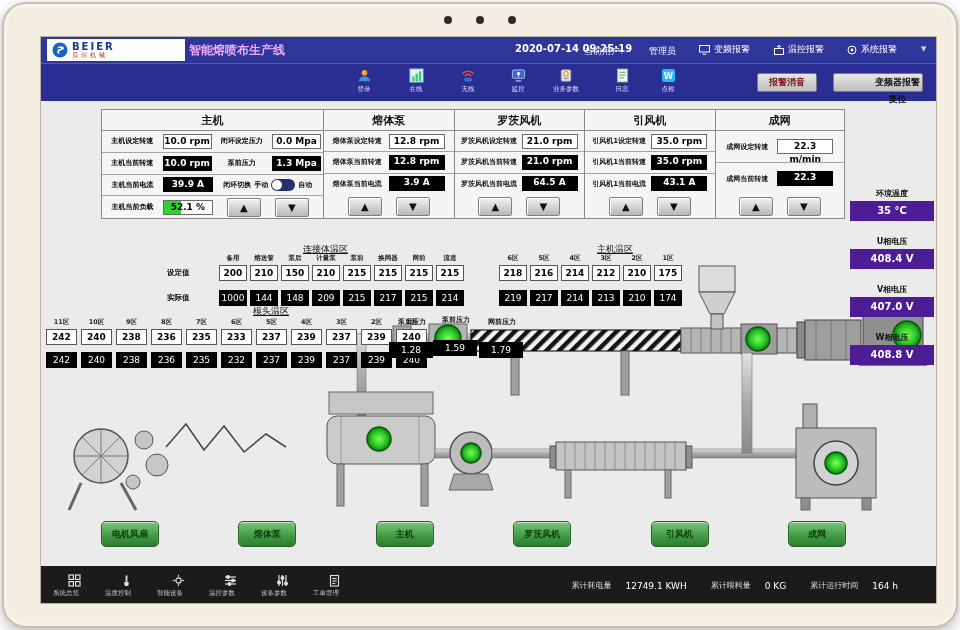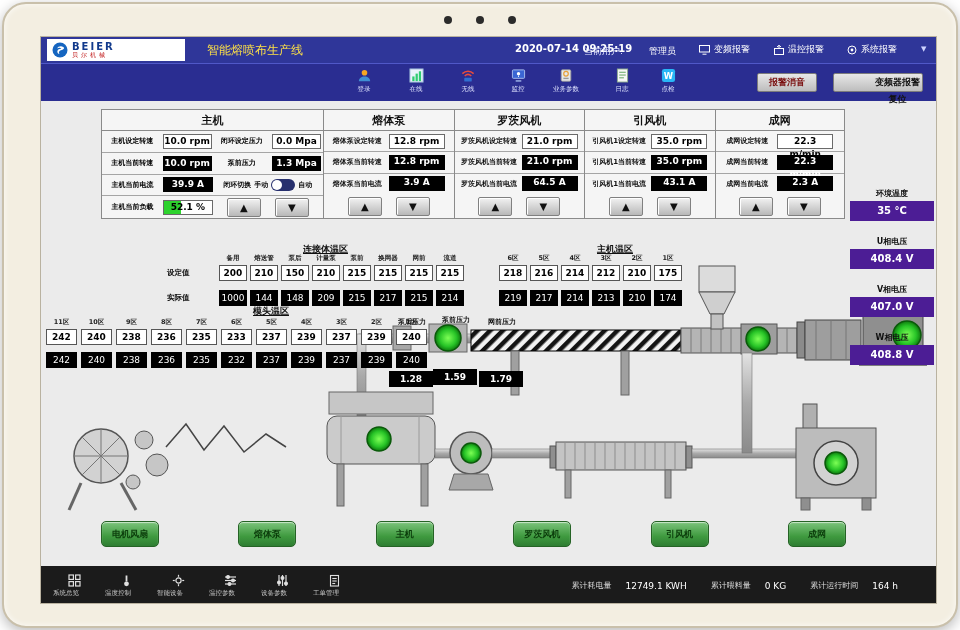--- a/index.html
+++ b/index.html
@@ -12,21 +12,21 @@
 
   .screen { position:absolute; left:36px; top:32px; width:897px; height:568px; background:#ebebeb;
             border:1px solid #b9b2a0; overflow:hidden; }
 
   
   .titlebar { position:absolute; left:0; top:0; width:897px; height:26px; background:#2f3699; }
   .logo { position:absolute; left:6px; top:2px; width:138px; height:22px; background:#ffffff; display:flex; align-items:center; gap:4px; padding:0 5px; }
   .logo-texts { display:flex; flex-direction:column; line-height:1; }
   .logo-brand { font-size:10px; font-weight:bold; color:#123a8c; letter-spacing:2px; }
   .logo-sub { font-size:6px; color:#c01818; letter-spacing:3px; }
-  .tb-title { position:absolute; left:166px; top:5px; font-size:12px; font-weight:normal; color:#fde047; }
+  .tb-title { position:absolute; left:148px; top:5px; font-size:12px; font-weight:bold; color:#f0abfc; }
   .tb-time  { position:absolute; left:474px; top:6px; font-size:10px; font-weight:bold; color:#ffffff; }
   .tb-user-label { position:absolute; left:543px; top:8px; font-size:9px; color:#e8eaff; }
   .tb-user-name  { position:absolute; left:608px; top:8px; font-size:9px; color:#ffffff; }
   .tb-alarm { position:absolute; top:6px; display:flex; align-items:center; gap:4px; font-size:9px; color:#ffffff; cursor:pointer; }
   .tb-caret { position:absolute; left:880px; top:8px; font-size:7px; color:#cdd2ff; }
 
   
   .toolbar { position:absolute; left:0; top:26px; width:897px; height:38px; background:#2a2d91; border-top:1px solid #5058c8; }
   .titem { position:absolute; top:3px; width:50px; text-align:center; cursor:pointer; }
   .titem .ticon { height:17px; display:flex; justify-content:center; align-items:center; }
@@ -66,35 +66,35 @@
   .load-fill { position:absolute; left:0; top:0; bottom:0; background:#2ed32e; }
   .load-text { position:absolute; inset:0; text-align:center; font-size:9px; font-weight:bold; line-height:13px; color:#000; }
 
   
   .env { position:absolute; left:806px; top:150px; width:90px; z-index:3; }
   .env-item { height:48px; text-align:center; }
   .env-label { font-size:8px; font-weight:bold; color:#111; line-height:13px; }
   .env-value { margin:1px auto 0; width:84px; height:20px; background:#4c1d95; color:#fff; font-size:10px; font-weight:bold; line-height:20px; }
 
   
-  .zone-title { position:absolute; font-size:9px; font-weight:bold; color:#111; text-decoration:underline; z-index:3; }
+  .zone-title { position:absolute; font-size:9px; font-weight:normal; color:#111; text-decoration:underline; z-index:3; }
   .zrowlab { position:absolute; font-size:7.5px; font-weight:bold; color:#111; z-index:3; }
   .zrow { position:absolute; display:flex; gap:3px; z-index:3; }
   .zrow.die { gap:4px; }
   .zh { width:28px; font-size:6.5px; font-weight:bold; text-align:center; color:#222; white-space:nowrap; }
   .zw { width:28px; height:16px; background:#fff; border:1px solid #555; font-size:9px; font-weight:bold; text-align:center; line-height:14px; }
   .zb { width:28px; height:16px; background:#000; color:#fff; font-size:9px; font-weight:normal; text-align:center; line-height:16px; }
   .die .zh { width:31px; }
   .die .zw { width:31px; }
   .die .zb { width:31px; }
 
   
   .pgroup { position:absolute; width:46px; text-align:center; z-index:3; }
   .pg-label { font-size:7px; font-weight:bold; color:#111; white-space:nowrap; }
-  .pg-value { margin-top:44px; width:44px; height:16px; background:#000; color:#fff; font-size:9px; font-weight:bold; line-height:16px; }
+  .pg-value { margin-top:15px; width:44px; height:16px; background:#000; color:#fff; font-size:9px; font-weight:normal; line-height:16px; }
 
   
   .diagram { position:absolute; left:0; top:205px; width:897px; height:325px; z-index:1; }
 
   
   .navbtns { position:absolute; left:60px; top:484px; width:745px; display:flex; justify-content:space-between; z-index:3; }
   .navbtn { width:58px; height:26px; background:linear-gradient(#7cc47c,#3f9a3f 60%,#2e7d32); border:1px solid #256325;
             border-radius:5px; font-size:9px; font-weight:bold; color:#0b3d0b; box-shadow:inset 0 1px 1px rgba(255,255,255,.6); cursor:pointer; }
 
   
@@ -345,24 +345,20 @@
       <div class="pcol mcol" style="width:129px;">
         <div class="pcol-head">成网</div>
         <div class="pbody">
             <div class="prow">
             <span class="plabel">成网设定转速</span>
             <span class="val">22.3 m/min</span>
           </div>
             <div class="prow">
             <span class="plabel">成网当前转速</span>
             <span class="val">22.3 m/min</span>
-          </div>
-            <div class="prow">
-            <span class="plabel">成网当前电流</span>
-            <span class="val">2.3 A</span>
           </div>
           </div>
         <div class="parrows">
           <span class="arrow-btn">▲</span>
           <span class="arrow-btn">▼</span>
         </div>
       </div>
     </div>
 
     <div class="env">

